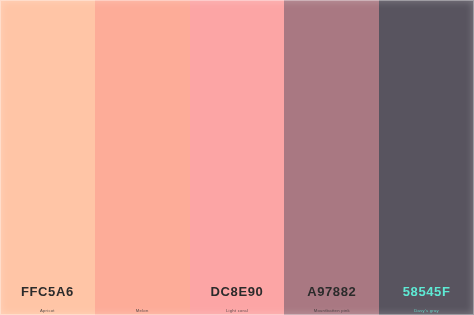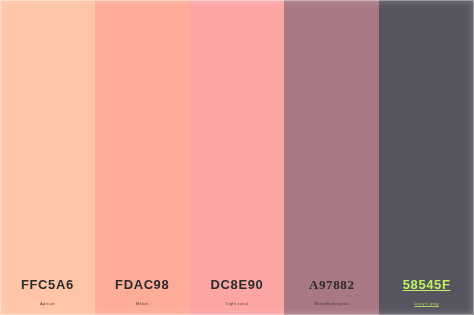--- a/index.html
+++ b/index.html
@@ -21,21 +21,21 @@
 
   .swatch {
     flex: 1 1 0;
     position: relative;
     display: flex;
     flex-direction: column;
     align-items: center;
     justify-content: flex-end;
     height: 100%;
     box-sizing: border-box;
-    padding-bottom: 8px;
+    padding-bottom: 1px;
   }
 
   .hex-label {
     font-size: 13px;
     font-weight: bold;
     letter-spacing: 0.6px;
     line-height: 14px;
     text-align: center;
     white-space: nowrap;
     margin-bottom: 9px;
@@ -65,33 +65,32 @@
 <body>
 
 <div id="palette" style="background-color: rgb(255, 255, 255);">
 
   <div class="swatch" style="background-color: rgb(255, 197, 166); color: rgb(43, 43, 43);">
     <div class="hex-label">FFC5A6</div>
     <div class="name-label">Apricot</div>
   </div>
 
   <div class="swatch" style="background-color: rgb(253, 172, 152); color: rgb(43, 43, 43);">
-    <div class="hex-label">FDAC98</div>
     <div class="name-label">Melon</div>
   </div>
 
   <div class="swatch" style="background-color: #fca5a5; color: rgb(43, 43, 43);">
     <div class="hex-label">DC8E90</div>
     <div class="name-label">Light coral</div>
   </div>
 
-  <div class="swatch" style="background-color: rgb(169, 120, 130); color: rgb(43, 43, 43); font-family: Liberation Serif, serif;">
+  <div class="swatch" style="background-color: rgb(169, 120, 130); color: rgb(43, 43, 43);">
     <div class="hex-label">A97882</div>
     <div class="name-label">Mountbatten pink</div>
   </div>
 
-  <div class="swatch" style="background-color: rgb(88, 84, 95); color: #bef264; text-decoration: underline;">
+  <div class="swatch" style="background-color: rgb(88, 84, 95); color: #5eead4;">
     <div class="hex-label">58545F</div>
     <div class="name-label">Davy's gray</div>
   </div>
 
   <div id="border-overlay"></div>
 </div>
 
 </body></html>

